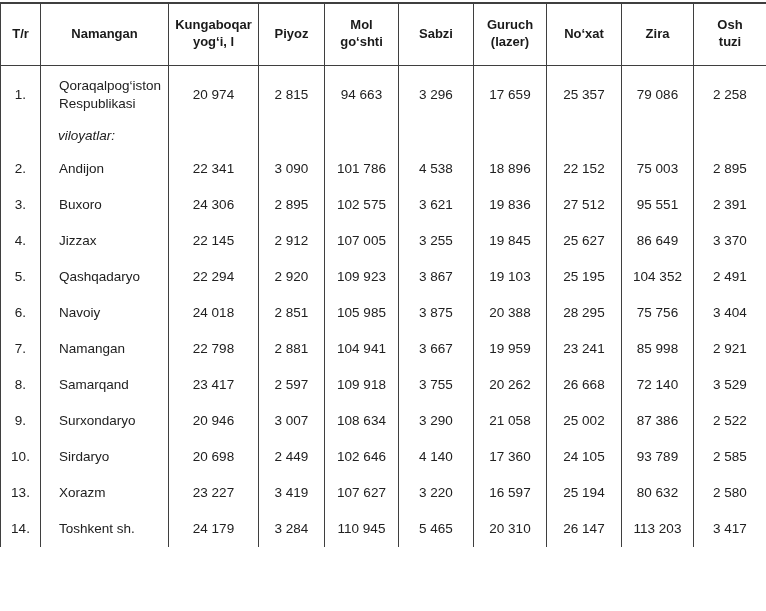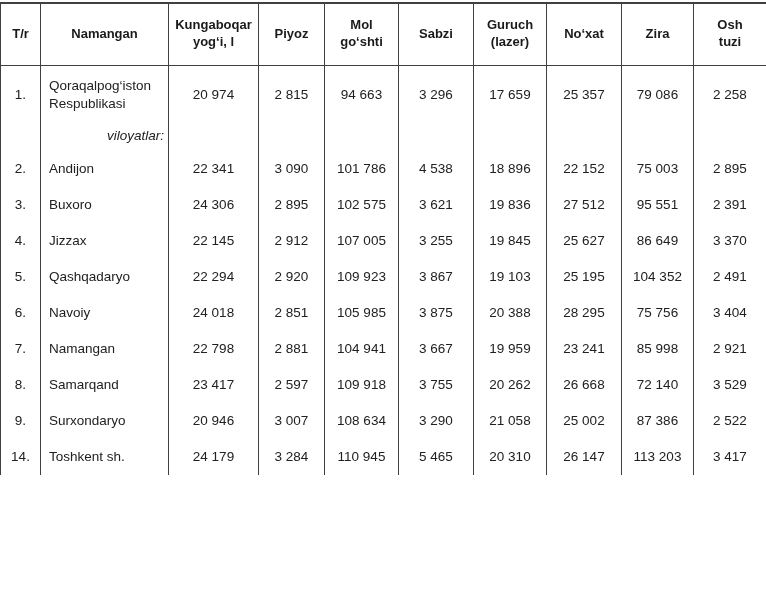--- a/index.html
+++ b/index.html
@@ -38,25 +38,25 @@
     border-bottom: none;
     font-size: 13.5px;
     vertical-align: middle;
     padding: 0 4px;
     line-height: 1.35;
   }
   tr.data-row { height: 36px; }
   tr.first-row { height: 60px; }
   tr.section-row { height: 26px; }
   td.num-cell { text-align: center; }
-  td.name-cell { text-align: left; padding-left: 8px; }
+  td.name-cell { text-align: left; padding-left: 18px; }
   td.value-cell { text-align: center; }
   tr.section-row td.name-cell {
     font-style: italic;
-    text-align: right;
+    text-align: left;
     padding-left: 17px;
     vertical-align: top;
     padding-top: 2px;
   }
 </style>
 </head>
 <body>
 
 <div class="page">
   <table>
@@ -205,20 +205,44 @@
     <td class="value-cell">20 946</td>
     <td class="value-cell">3 007</td>
     <td class="value-cell">108 634</td>
     <td class="value-cell">3 290</td>
     <td class="value-cell">21 058</td>
     <td class="value-cell">25 002</td>
     <td class="value-cell">87 386</td>
     <td class="value-cell">2 522</td>
   </tr>
         <tr class="data-row">
+    <td class="num-cell">10.</td>
+    <td class="name-cell">Sirdaryo</td>
+    <td class="value-cell">20 698</td>
+    <td class="value-cell">2 449</td>
+    <td class="value-cell">102 646</td>
+    <td class="value-cell">4 140</td>
+    <td class="value-cell">17 360</td>
+    <td class="value-cell">24 105</td>
+    <td class="value-cell">93 789</td>
+    <td class="value-cell">2 585</td>
+  </tr>
+        <tr class="data-row">
+    <td class="num-cell">13.</td>
+    <td class="name-cell">Xorazm</td>
+    <td class="value-cell">23 227</td>
+    <td class="value-cell">3 419</td>
+    <td class="value-cell">107 627</td>
+    <td class="value-cell">3 220</td>
+    <td class="value-cell">16 597</td>
+    <td class="value-cell">25 194</td>
+    <td class="value-cell">80 632</td>
+    <td class="value-cell">2 580</td>
+  </tr>
+        <tr class="data-row">
     <td class="num-cell">14.</td>
     <td class="name-cell">Toshkent sh.</td>
     <td class="value-cell">24 179</td>
     <td class="value-cell">3 284</td>
     <td class="value-cell">110 945</td>
     <td class="value-cell">5 465</td>
     <td class="value-cell">20 310</td>
     <td class="value-cell">26 147</td>
     <td class="value-cell">113 203</td>
     <td class="value-cell">3 417</td>

